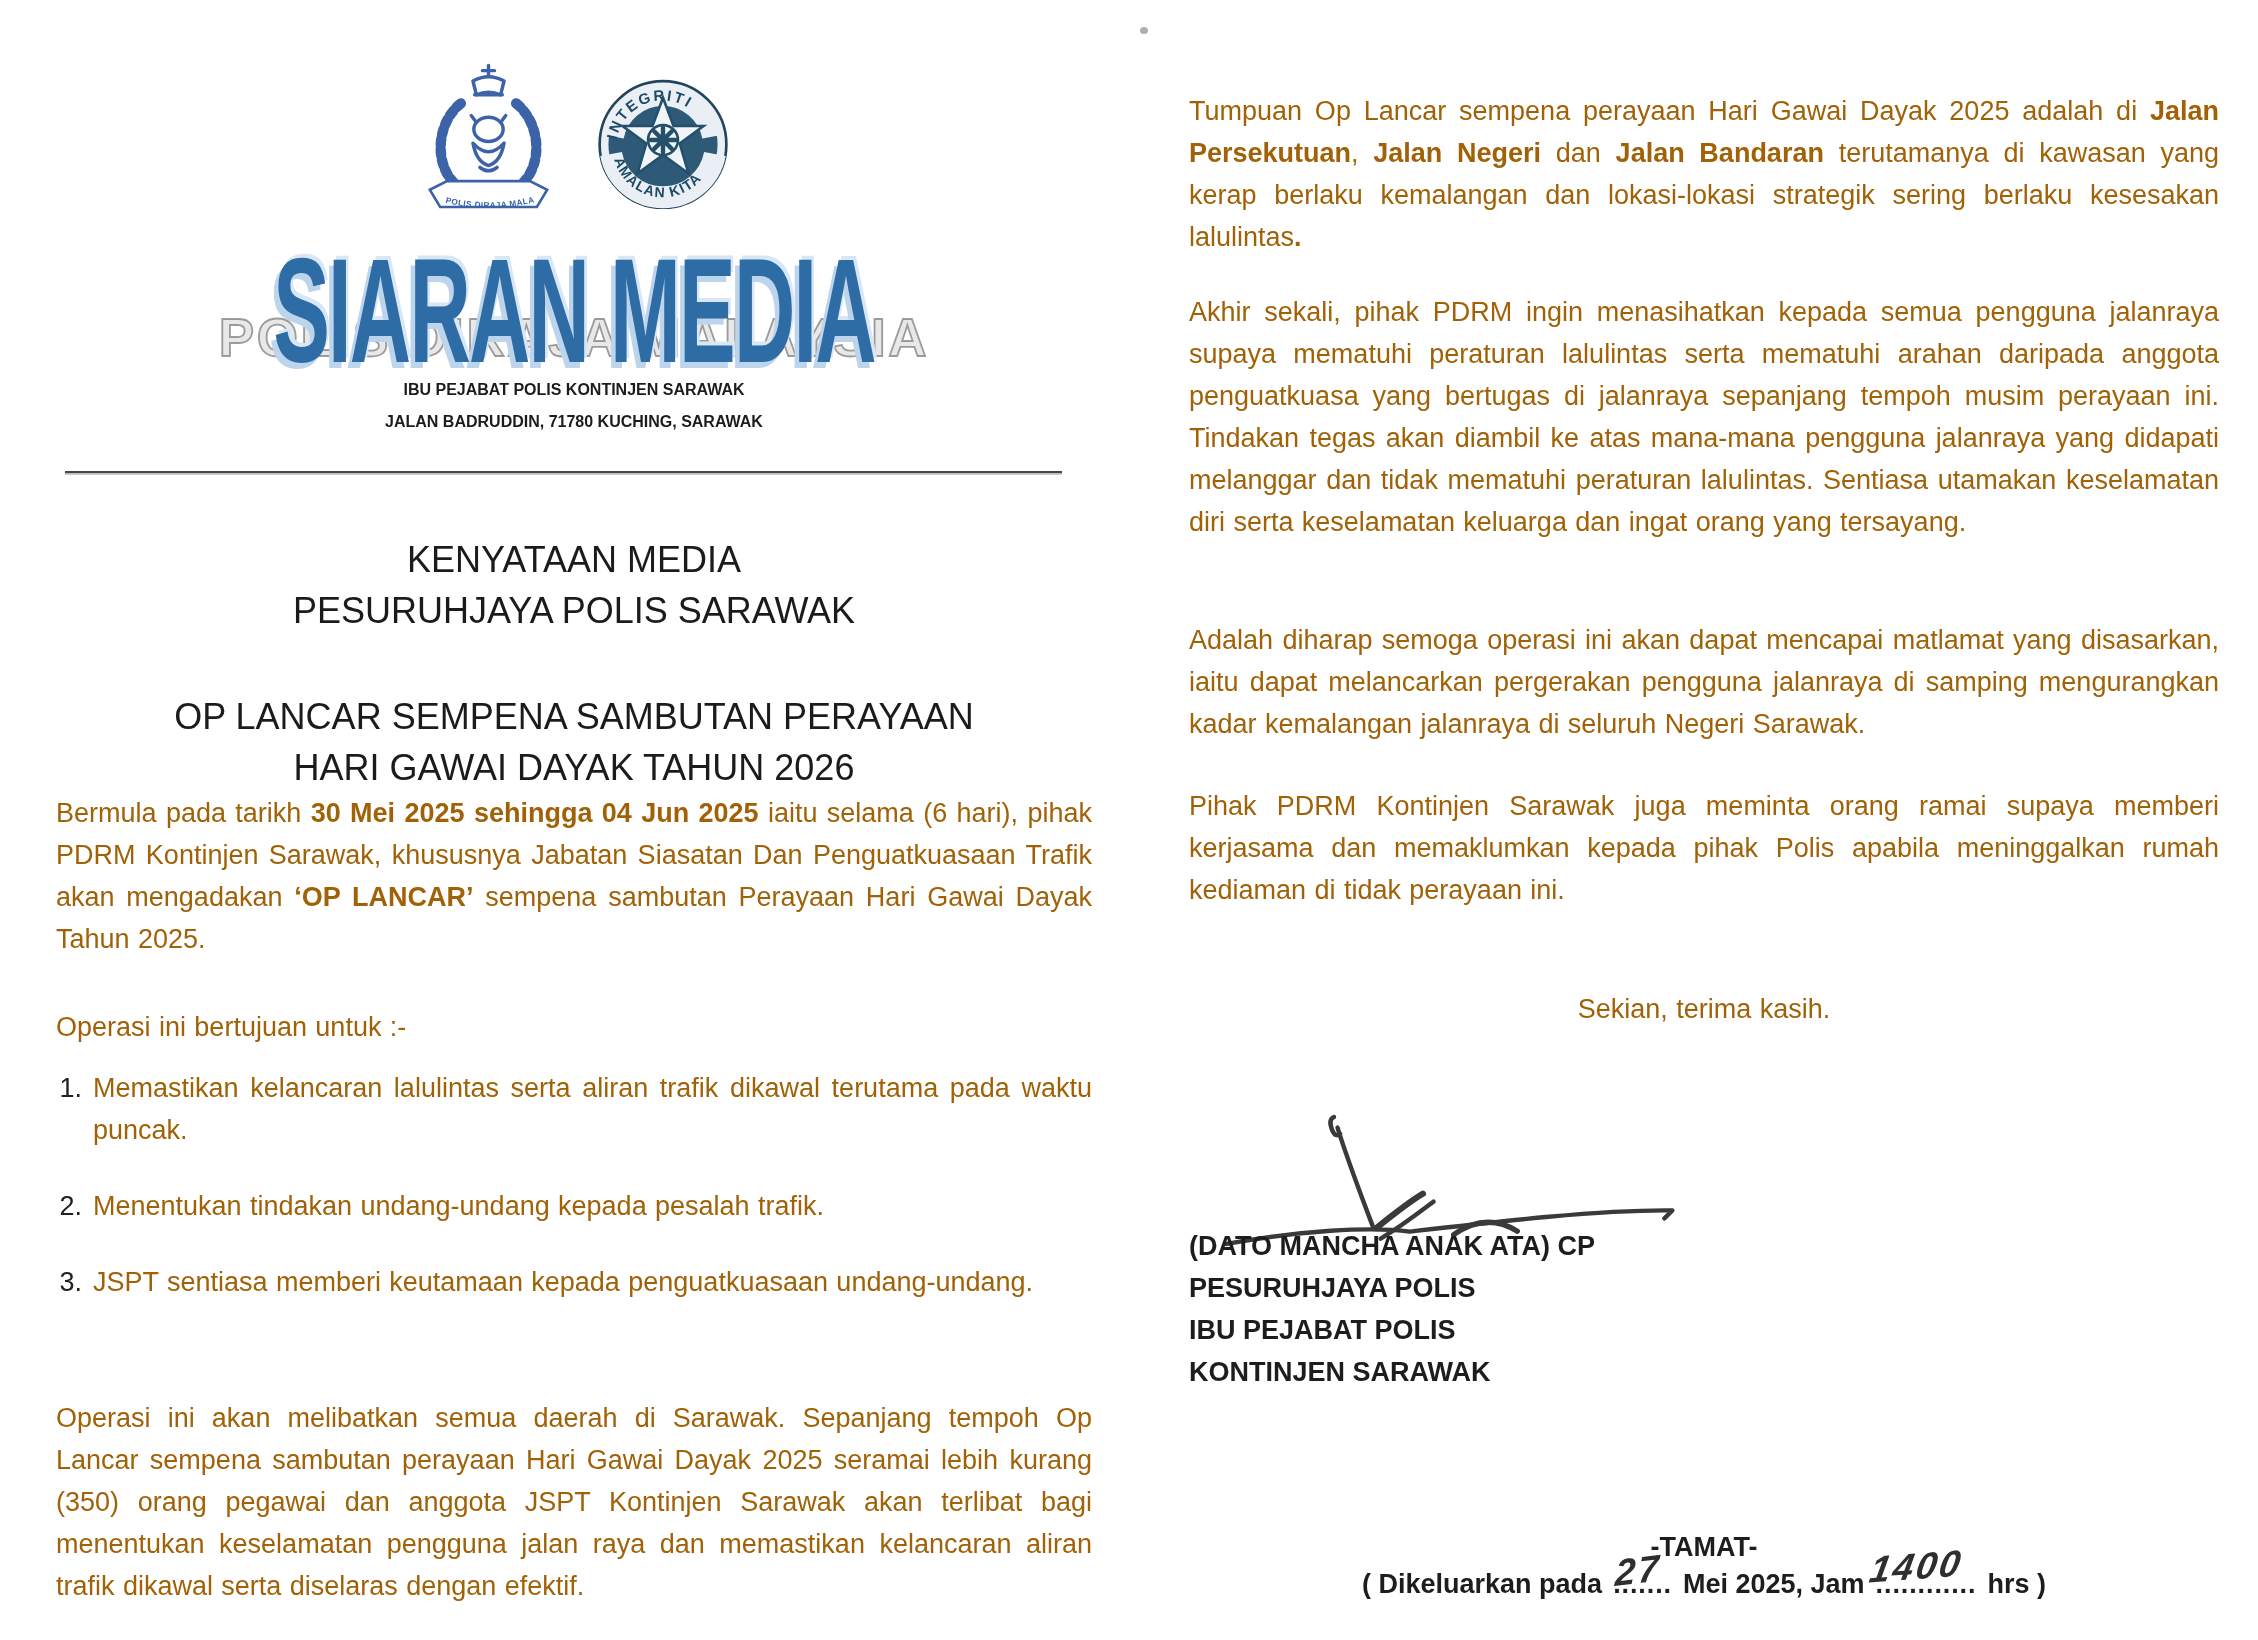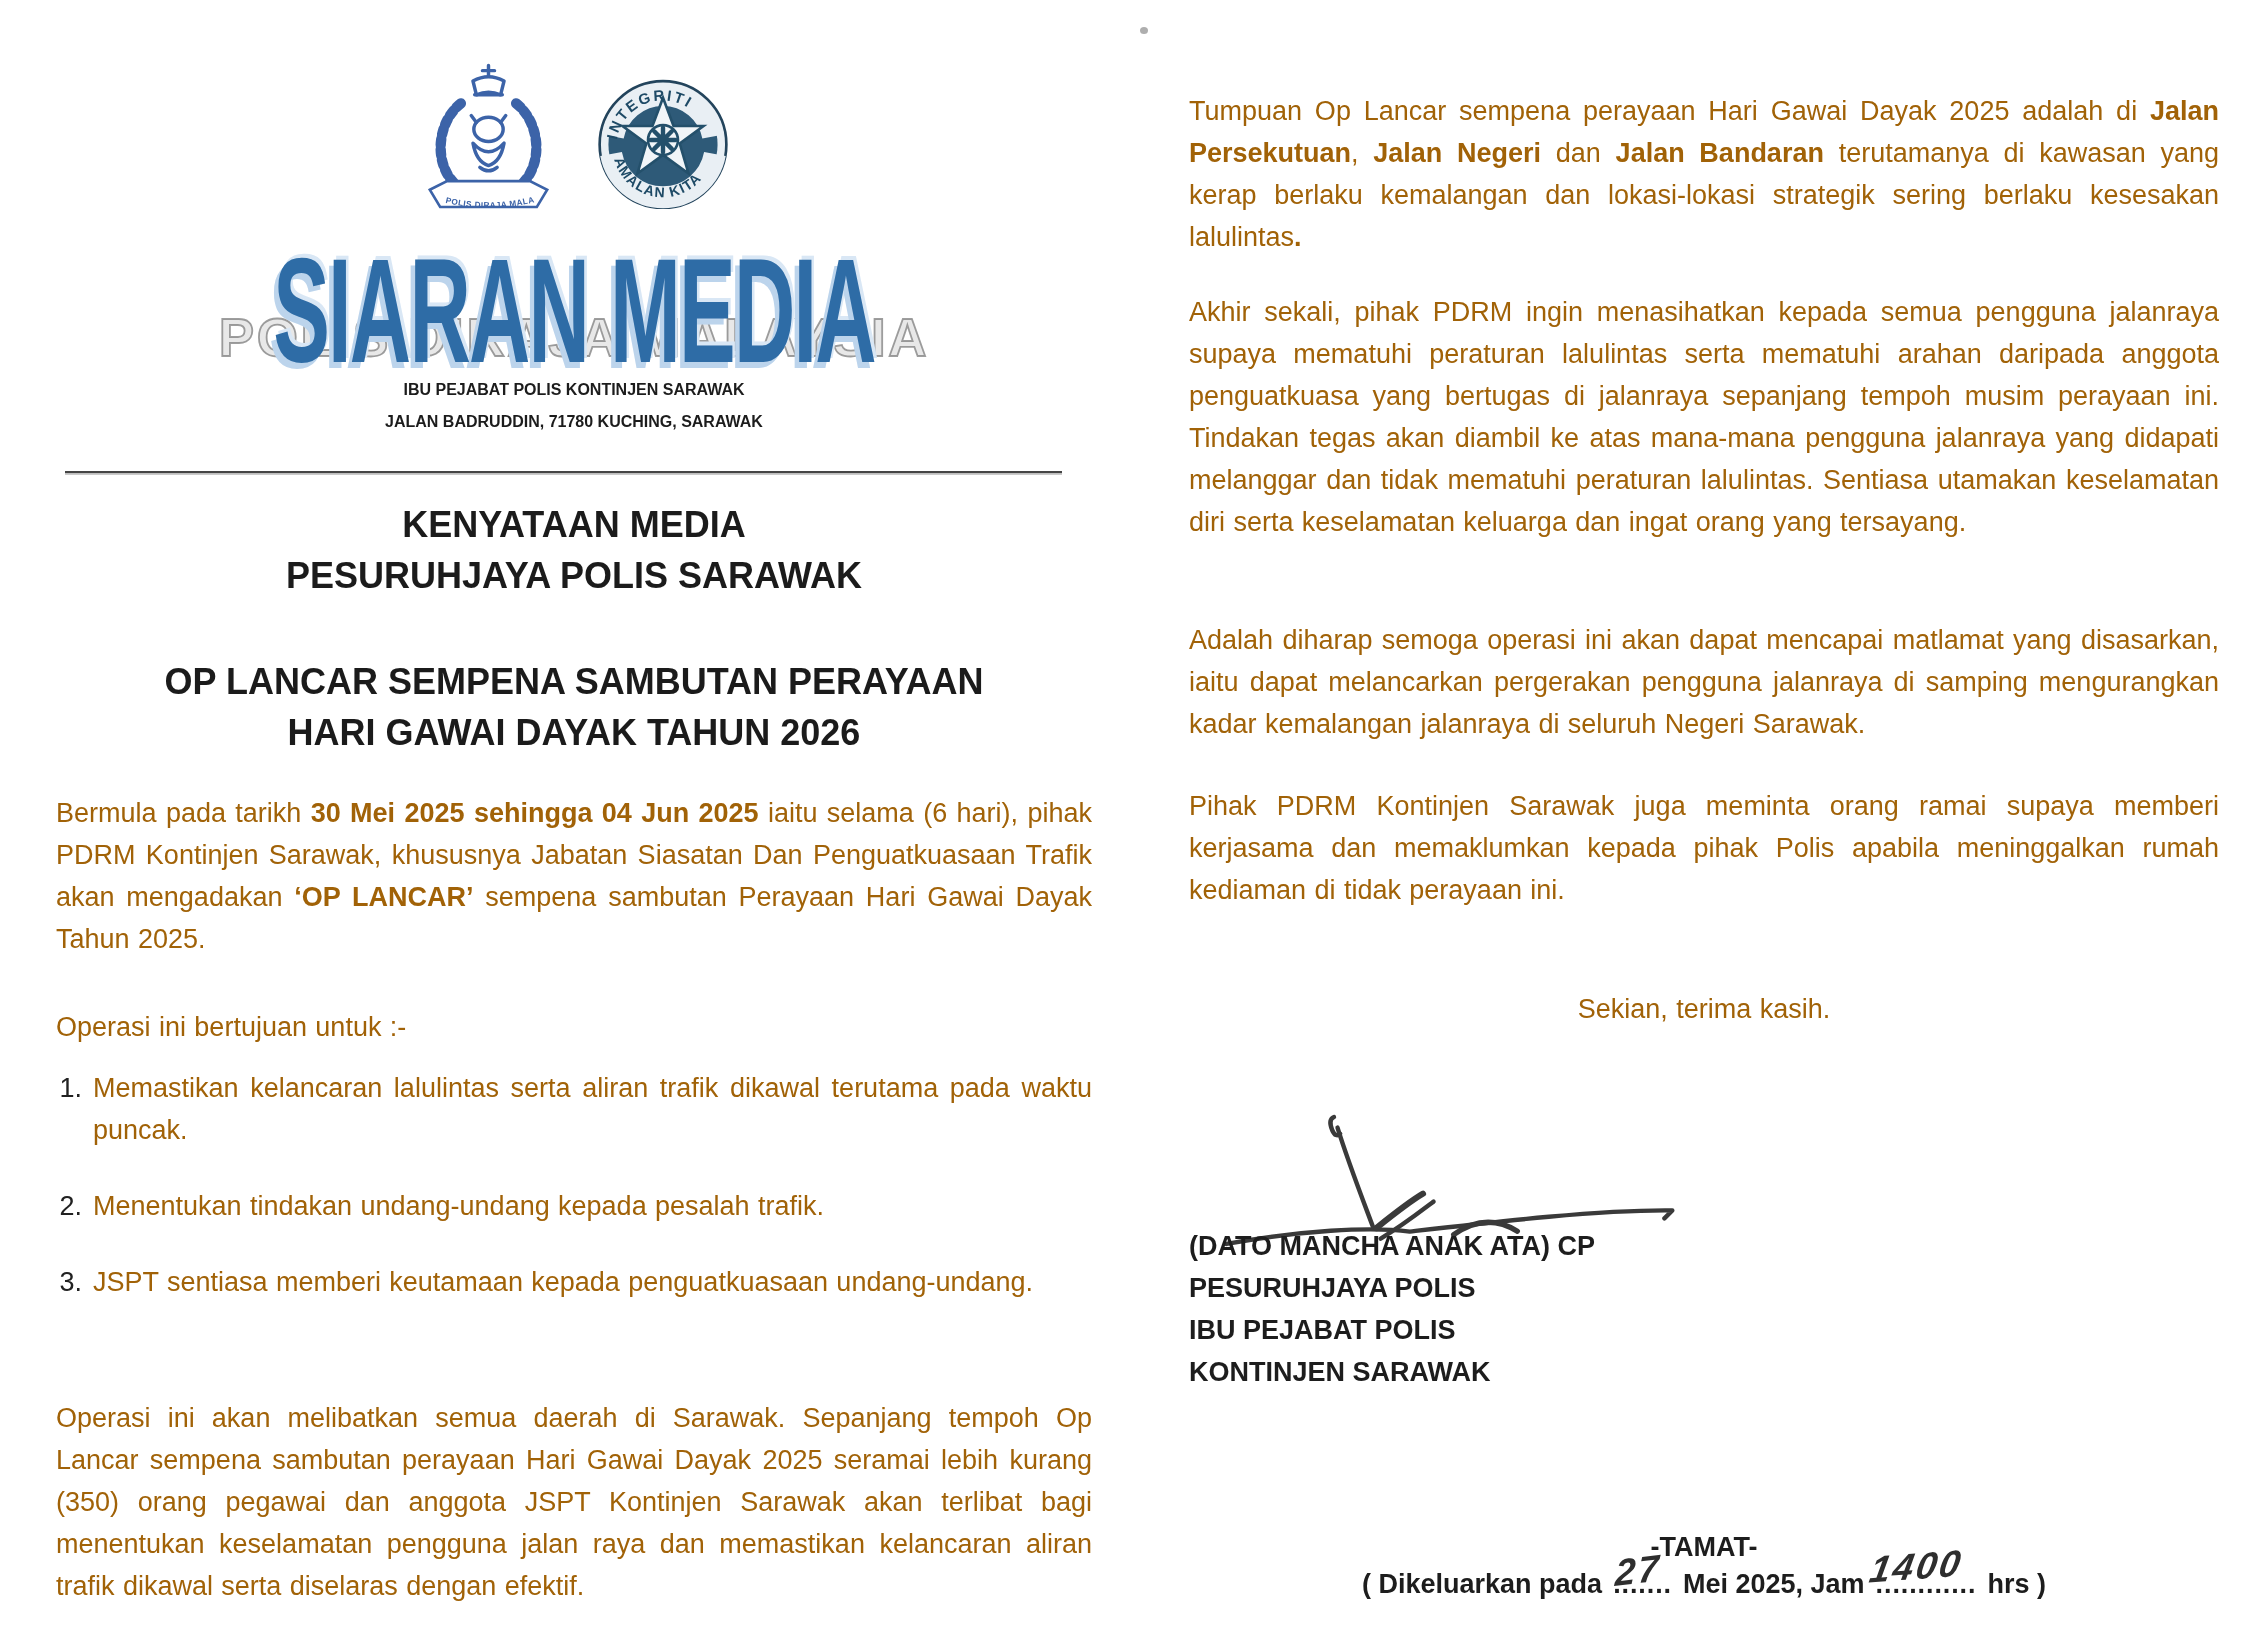--- a/index.html
+++ b/index.html
@@ -30,21 +30,21 @@
     color:rgba(125,125,125,0.18);
     -webkit-text-stroke:1.8px rgba(125,125,125,0.75);
   }
   .org { position:absolute; top:374px; left:0; width:100%; text-align:center;
          font-size:16px; font-weight:700; line-height:32px; color:#1c1c1c; }
   .rule { position:absolute; top:471px; left:8.8px; width:997px;
           border-top:2.6px solid #454545; box-shadow:0 1.8px 0 rgba(70,70,70,.35); }
 
   
   .subject, .headline { position:absolute; left:0; width:100%; text-align:center;
-          font-size:36px; font-weight:700; line-height:51px; color:#1b1b1b; }
+          font-size:36px; font-weight:400; line-height:51px; color:#1b1b1b;margin-top:35px; }
   .subject { top:499px; }
   .headline { top:656px; }
 
   
   .body { font-size:27px; line-height:42px; text-align:justify; color:#a16207; word-spacing:0.9px; }
   .single { text-align:left; }
 
   .para1  { position:absolute; top:792px;  left:0; width:100%; }
   .intro  { position:absolute; top:1006px; left:0; width:100%; }
   .list   { position:absolute; top:1067px; left:0; width:100%; }

